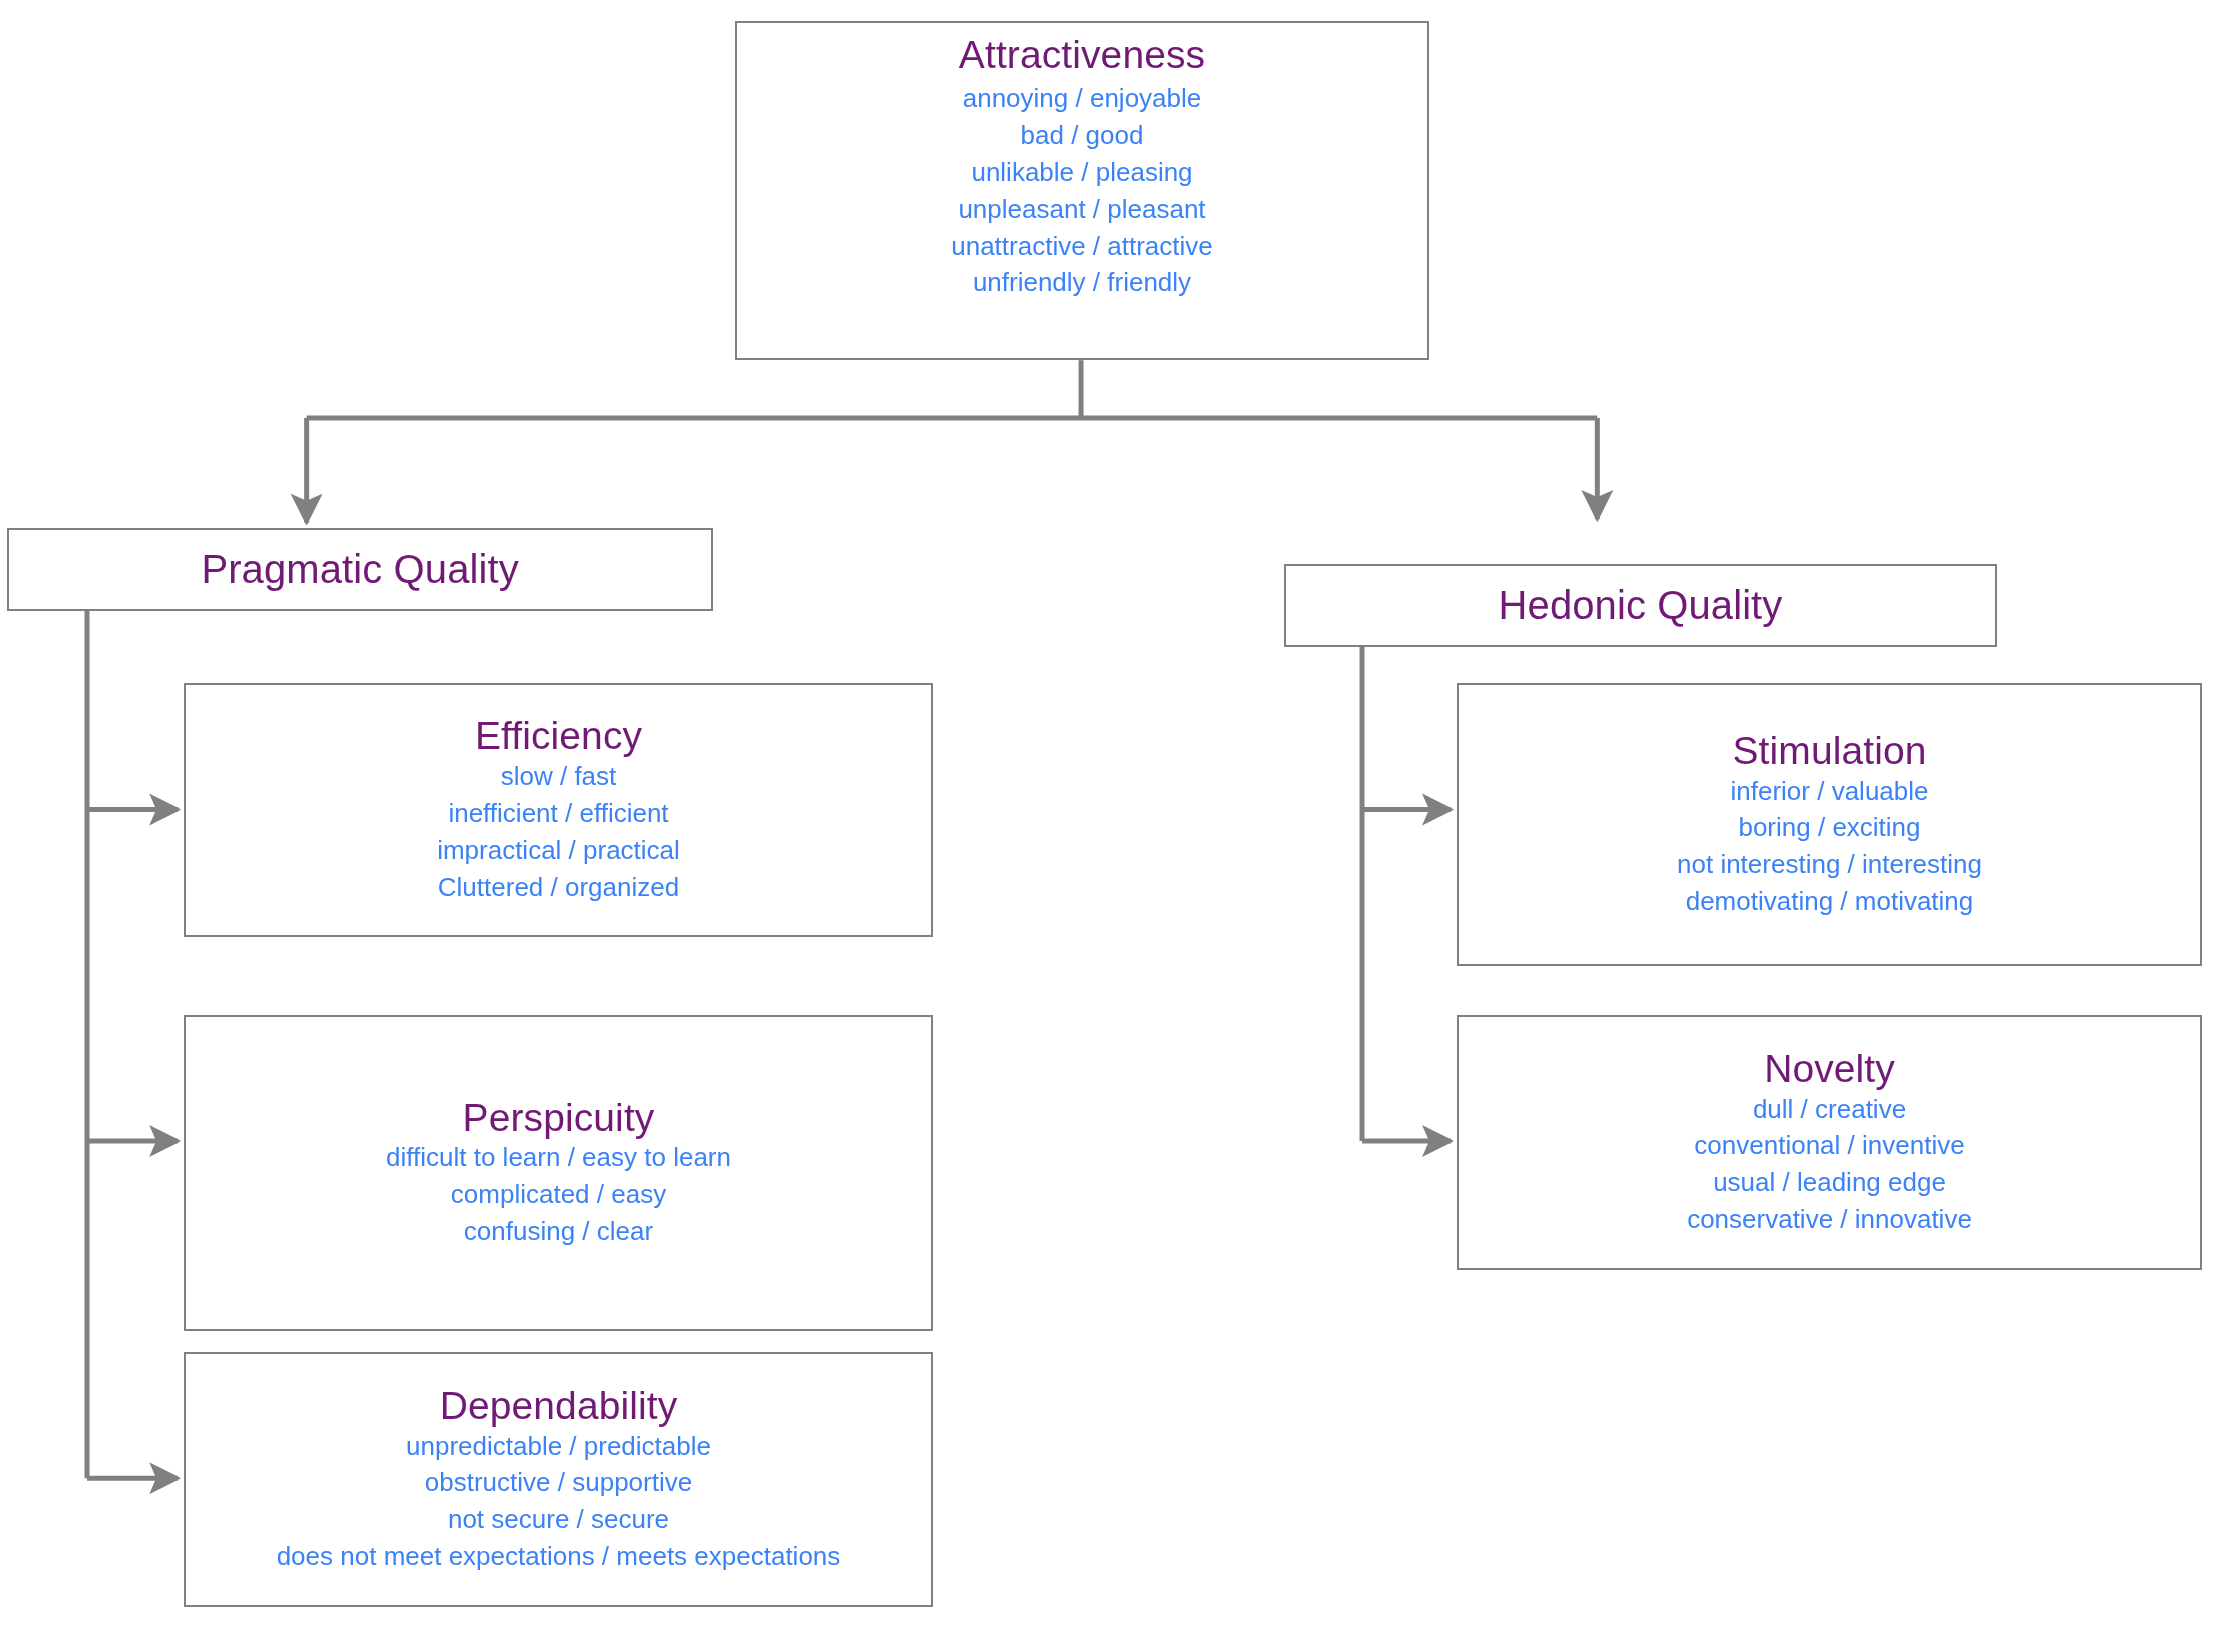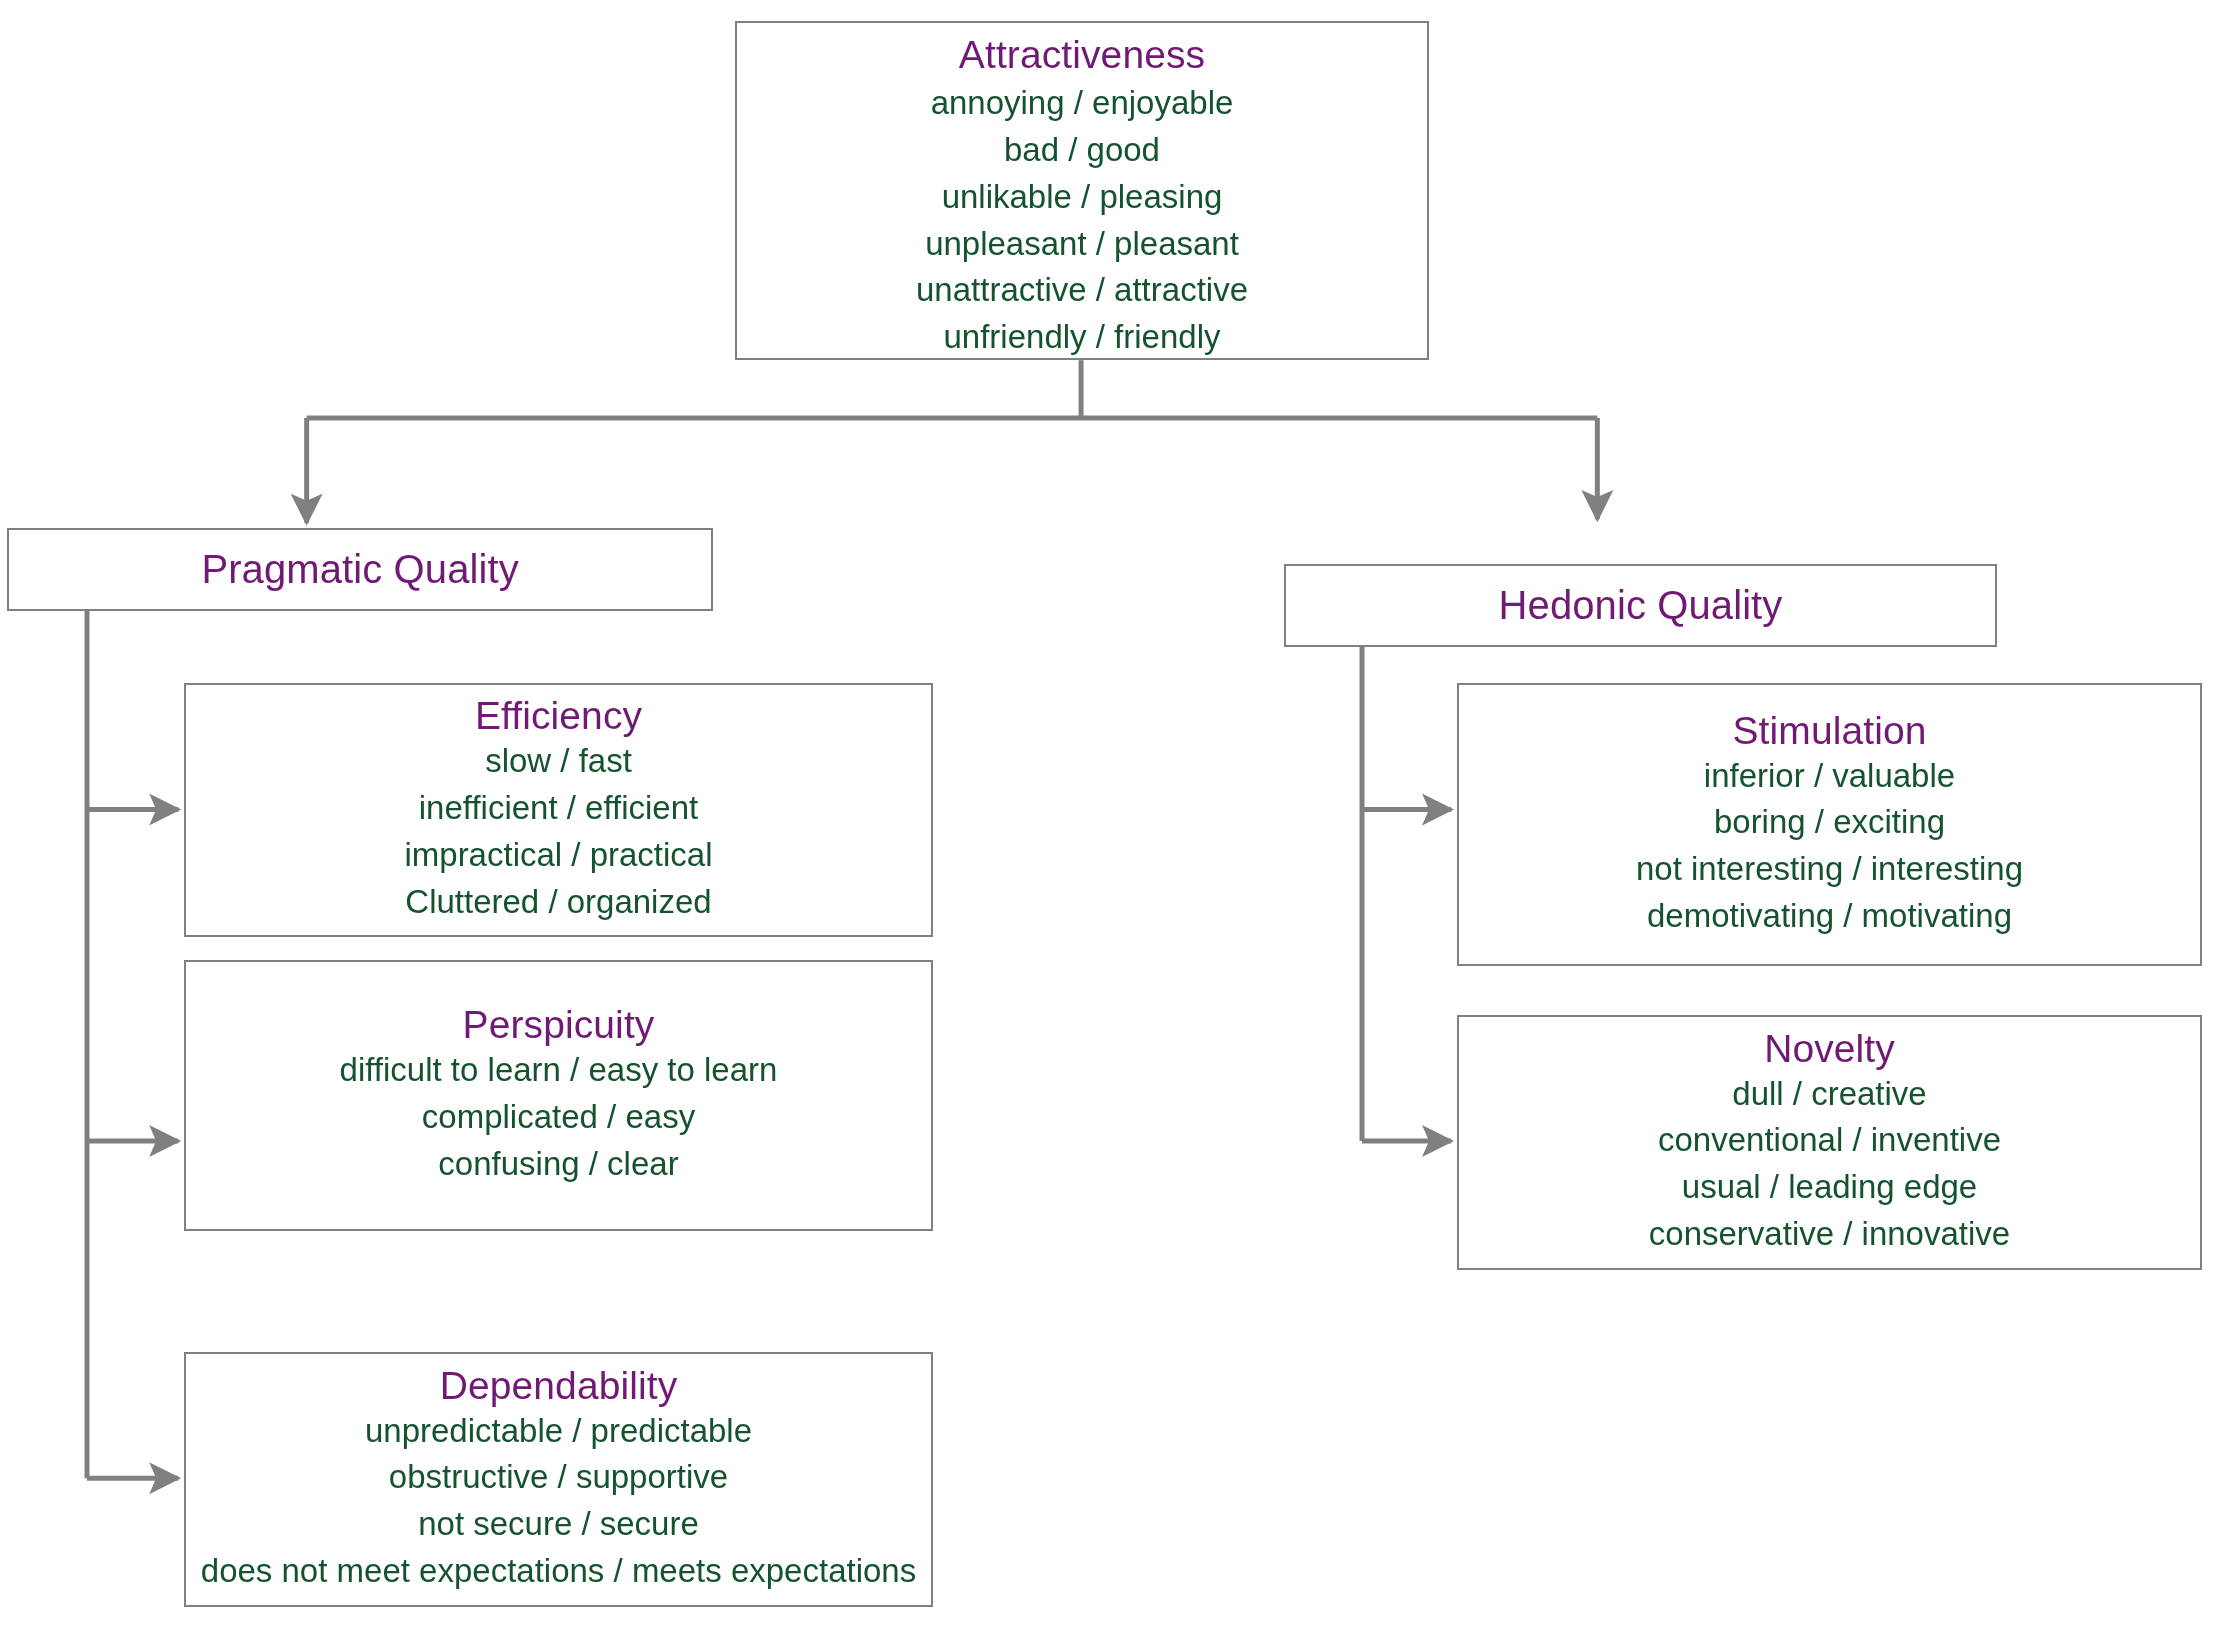--- a/index.html
+++ b/index.html
@@ -43,24 +43,24 @@
   }
   .node .title {
     font-size: 39px;
     font-weight: 400;
     letter-spacing: 0.1px;
     line-height: 1.12;
     color: #701a75;
     white-space: nowrap;
   }
   .node .item {
-    font-size: 33px;
+    font-size: 26px;
     font-weight: 400;
     line-height: 1.42;
-    color: #14532d;
+    color: #3b82f6;
     white-space: nowrap;
   }
   .node.level2 .title {
     font-size: 40px;
   }
   
   #node-attractiveness {
     left: 735px;
     top: 21.4px;
     width: 694px;
@@ -87,23 +87,23 @@
   }
   
   #node-efficiency {
     left: 184px;
     top: 683px;
     width: 749px;
     height: 254px;
   }
   #node-perspicuity {
     left: 184px;
-    top: 960px;
+    top: 1015px;
     width: 749px;
-    height: 271px;
+    height: 316px;
   }
   #node-dependability {
     left: 184px;
     top: 1352px;
     width: 749px;
     height: 255px;
   }
   
   #node-stimulation {
     left: 1457px;

